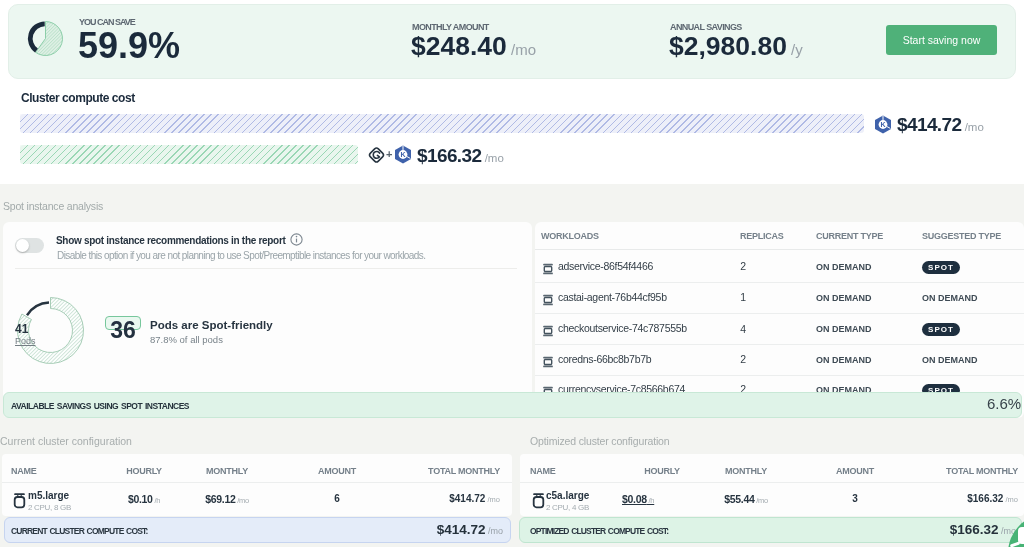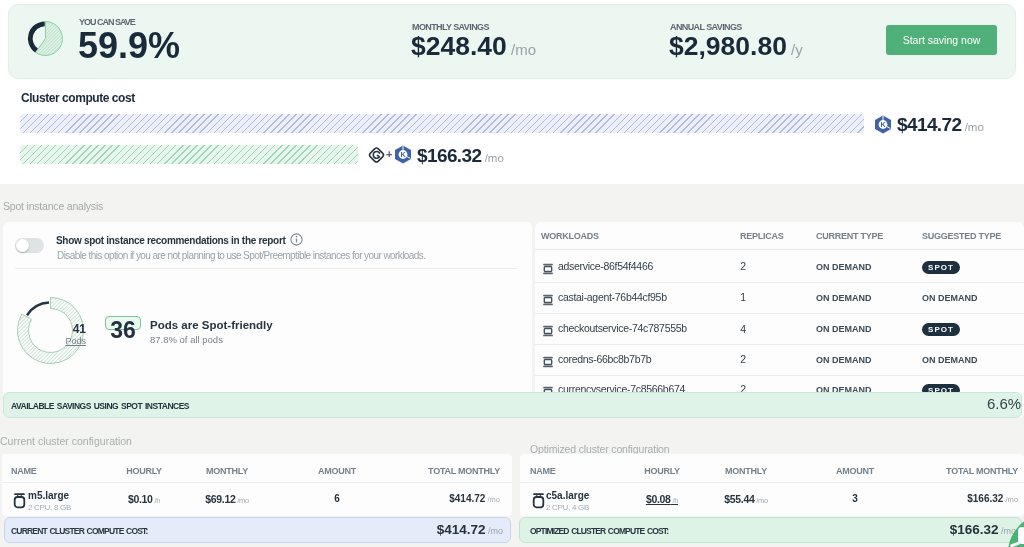--- a/index.html
+++ b/index.html
@@ -28,21 +28,21 @@
 <pattern id="ph1" width="2.3" height="2.3" patternUnits="userSpaceOnUse" patternTransform="rotate(45)">
 <rect width="2.3" height="2.3" fill="#ddf0e4"></rect>
           <line x1="0" y1="0" x2="0" y2="2.3" stroke="#96cfae" stroke-width="0.7"></line>
 </pattern>
 </defs>
 <path d="M18.5,18.5 L18.5,1.5 A17,17 0 1 1 8.59,32.32 Z" fill="url(#ph1)" stroke="#82c9a2" stroke-width="0.9"></path>
 <path d="M9.47,30.48 A14.7,14.7 0 0 1 17.72,3.8" fill="none" stroke="#1b2a3b" stroke-width="4.8"></path>
 </svg></div>
 <div class="abs lbl" style="left:79px;top:17px;letter-spacing:-1.0px;">YOU CAN SAVE</div>
 <div class="abs navy" style="left:78px;top:25px;font-size:36px;font-weight:bold;text-align:right;">59.9%</div>
-<div class="abs lbl" style="left:412px;top:22px;">MONTHLY SAVINGS</div>
+<div class="abs lbl" style="left:412px;top:22px;">MONTHLY AMOUNT</div>
 <div class="abs navy" style="left:411px;top:31px;font-size:26.5px;font-weight:bold;">$248.40<span class="gray" style="font-size:15px;font-weight:normal;"> /mo</span></div>
 <div class="abs lbl" style="left:670px;top:22px;">ANNUAL SAVINGS</div>
 <div class="abs navy" style="left:669px;top:31px;font-size:26.5px;font-weight:bold;">$2,980.80<span class="gray" style="font-size:15px;font-weight:normal;"> /y</span></div>
 <div class="abs" style="left:886px;top:25px;width:111px;height:30px;background:#4fb179;border-radius:3px;color:#fff;font-size:10.5px;text-align:center;line-height:30px;">Start saving now</div>
 
 <div class="abs navy" style="left:21px;top:91px;font-size:12px;font-weight:bold;letter-spacing:-0.45px;">Cluster compute cost</div>
 <div class="abs hatch-blue" style="left:20px;top:114px;width:844px;height:19px;"></div>
 <div class="abs" id="k8s1" style="left:874px;top:115px;width:18px;height:19px;"><svg width="18" height="19" viewBox="0 0 18 19">
 <polygon points="9,0.4 17,4.9 17,14.1 9,18.6 1,14.1 1,4.9" fill="#3f62ab"></polygon>
 <g stroke="#fff" stroke-width="1">
@@ -88,22 +88,22 @@
 <div class="abs" id="donut" style="left:15px;top:295px;width:71px;height:71px;"><svg width="71" height="71" viewBox="0 0 71 71">
 <defs>
 <pattern id="ph2" width="2.6" height="2.6" patternUnits="userSpaceOnUse" patternTransform="rotate(45)">
 <rect width="2.6" height="2.6" fill="#fcfefd"></rect>
           <line x1="0" y1="0" x2="0" y2="2.6" stroke="#93c2a6" stroke-width="0.8"></line>
 </pattern>
 </defs>
 <path d="M35.5,2.5 A33,33 0 1 1 6.92,19 L16.45,24.5 A22,22 0 1 0 35.5,13.5 Z" fill="url(#ph2)" stroke="#93c2a6" stroke-width="0.8"></path>
 <path d="M12.0,20.25 A28,28 0 0 1 34.0,7.54" fill="none" stroke="#273440" stroke-width="2.4"></path>
 </svg></div>
-<div class="abs" style="left:15px;top:321.5px;width:71px;text-align:right;font-size:12px;font-weight:bold;color:#273440;">41</div>
-<div class="abs" style="left:15px;top:335.5px;width:71px;text-align:right;font-size:9px;color:#737d83;text-decoration:underline;">Pods</div>
+<div class="abs" style="left:15px;top:321.5px;width:71px;text-align:left;font-size:12px;font-weight:bold;color:#273440;">41</div>
+<div class="abs" style="left:15px;top:335.5px;width:71px;text-align:left;font-size:9px;color:#737d83;text-decoration:underline;">Pods</div>
 <div class="abs" style="left:105px;top:316px;width:36px;height:14px;background:#eaf8f0;border:1.2px solid #77c79c;border-radius:4px;text-align:center;line-height:27px;font-size:23px;font-weight:bold;color:#243140;">36</div>
 <div class="abs" style="left:150px;top:319px;font-size:11.5px;font-weight:bold;color:#273440;">Pods are Spot-friendly</div>
 <div class="abs" style="left:150px;top:334px;font-size:9.5px;color:#79838a;">87.8% of all pods</div>
 
 <div class="abs th" style="left:541px;top:231px;">WORKLOADS</div>
 <div class="abs th" style="left:740px;top:231px;">REPLICAS</div>
 <div class="abs th" style="left:816px;top:231px;">CURRENT TYPE</div>
 <div class="abs th" style="left:922px;top:231px;">SUGGESTED TYPE</div>
 <div class="abs" style="left:535px;top:249px;width:489px;height:1px;background:#e8eaea;"></div>
 <div id="wrows">
@@ -156,21 +156,21 @@
 <div class="abs" style="left:535px;top:313px;width:489px;height:1px;background:#eceeee;"></div>
 <div class="abs" style="left:535px;top:344px;width:489px;height:1px;background:#eceeee;"></div>
 <div class="abs" style="left:535px;top:375px;width:489px;height:1px;background:#eceeee;"></div>
 </div>
 
 <div class="abs" style="left:3px;top:392px;width:1019px;height:26px;background:#dff3e8;border:1px solid #c8e8d6;border-radius:6px;z-index:5;"></div>
 <div class="abs" style="left:11px;top:401px;font-size:8.5px;font-weight:bold;letter-spacing:-0.5px;word-spacing:1px;color:#25323c;z-index:6;">AVAILABLE SAVINGS USING SPOT INSTANCES</div>
 <div class="abs" style="left:987px;top:395px;font-size:15px;font-weight:normal;color:#38434b;z-index:6;">6.6%</div>
 
 <div class="abs" style="left:0px;top:435px;font-size:10.5px;color:#a7adad;">Current cluster configuration</div>
-<div class="abs" style="left:530px;top:435px;font-size:10.5px;letter-spacing:-0.15px;color:#a7adad;margin-top:8px;">Optimized cluster configuration</div>
+<div class="abs" style="left:530px;top:435px;font-size:10.5px;letter-spacing:-0.15px;color:#a7adad;">Optimized cluster configuration</div>
 <div class="card" style="left:2px;top:454px;width:510px;height:62px;border-radius:4px;"></div>
 <div class="card" style="left:520px;top:454px;width:504px;height:62px;border-radius:4px;"></div>
 <div id="btables">
 <div class="abs th" style="left:11px;top:466px;">NAME</div>
 <div class="abs th" style="left:104px;top:466px;width:80px;text-align:center;">HOURLY</div>
 <div class="abs th" style="left:187px;top:466px;width:80px;text-align:center;">MONTHLY</div>
 <div class="abs th" style="left:302px;top:466px;width:70px;text-align:center;">AMOUNT</div>
 <div class="abs th" style="left:380px;top:466px;width:120px;text-align:right;">TOTAL MONTHLY</div>
 <div class="abs" style="left:2px;top:482px;width:510px;height:1px;background:#eceeee;"></div>
 <div class="abs" style="left:13px;top:492px;width:13px;height:17px;"><svg width="13" height="17" viewBox="0 0 13 17" fill="none" stroke="#273440">
@@ -190,21 +190,21 @@
 <div class="abs th" style="left:820px;top:466px;width:70px;text-align:center;">AMOUNT</div>
 <div class="abs th" style="left:898px;top:466px;width:120px;text-align:right;">TOTAL MONTHLY</div>
 <div class="abs" style="left:520px;top:482px;width:510px;height:1px;background:#eceeee;"></div>
 <div class="abs" style="left:532px;top:492px;width:13px;height:17px;"><svg width="13" height="17" viewBox="0 0 13 17" fill="none" stroke="#273440">
         <line x1="2" y1="2.2" x2="11" y2="2.2" stroke-width="1.7" stroke-linecap="round"></line>
         <path d="M4.7,3.2 L4.7,5 M8.3,3.2 L8.3,5" stroke-width="1.5"></path>
         <rect x="1.7" y="5" width="9.6" height="10.3" rx="2.8" stroke-width="1.8"></rect>
       </svg></div>
 <div class="abs" style="left:546px;top:490px;font-size:10px;font-weight:bold;color:#273440;">c5a.large</div>
 <div class="abs" style="left:546px;top:503px;font-size:8px;letter-spacing:-0.3px;color:#a3abb0;">2 CPU, 4 GB</div>
-<div class="abs" style="left:622px;top:493px;width:80px;text-align:center;font-size:10.5px;font-weight:bold;letter-spacing:-0.3px;color:#273440;text-decoration:underline;">$0.08<span style="font-size:7.5px;font-weight:normal;color:#a3abb0;"> /h</span></div>
+<div class="abs" style="left:622px;top:493px;width:80px;text-align:left;font-size:10.5px;font-weight:bold;letter-spacing:-0.3px;color:#273440;text-decoration:underline;">$0.08<span style="font-size:7.5px;font-weight:normal;color:#a3abb0;"> /h</span></div>
 <div class="abs" style="left:706px;top:493px;width:80px;text-align:center;font-size:10.5px;font-weight:bold;letter-spacing:-0.3px;color:#273440;">$55.44<span style="font-size:7.5px;font-weight:normal;color:#a3abb0;"> /mo</span></div>
 <div class="abs" style="left:820px;top:493px;width:70px;text-align:center;font-size:10px;font-weight:bold;color:#273440;">3</div>
 <div class="abs" style="left:898px;top:493px;width:120px;text-align:right;font-size:10px;font-weight:bold;color:#273440;">$166.32<span style="font-size:7.5px;font-weight:normal;color:#a3abb0;"> /mo</span></div>
 </div>
 
 <div class="abs" style="left:4px;top:517px;width:507px;height:26px;background:#e4ecf9;border:1px solid #c6d4f0;border-radius:6px;"></div>
 <div class="abs" style="left:11px;top:526px;font-size:8.5px;font-weight:bold;letter-spacing:-0.8px;word-spacing:1px;color:#2b3742;">CURRENT CLUSTER COMPUTE COST:</div>
 <div class="abs" style="left:340px;top:521.5px;width:163px;text-align:right;font-size:13.5px;font-weight:bold;color:#25313b;">$414.72<span class="gray" style="font-size:9px;font-weight:normal;"> /mo</span></div>
 <div class="abs" style="left:519px;top:517px;width:503px;height:26px;background:#ddf3e6;border:1px solid #bfe5d0;border-radius:6px;"></div>
 <div class="abs" style="left:530px;top:526px;font-size:8.5px;font-weight:bold;letter-spacing:-0.85px;word-spacing:1px;color:#2b3742;">OPTIMIZED CLUSTER COMPUTE COST:</div>

